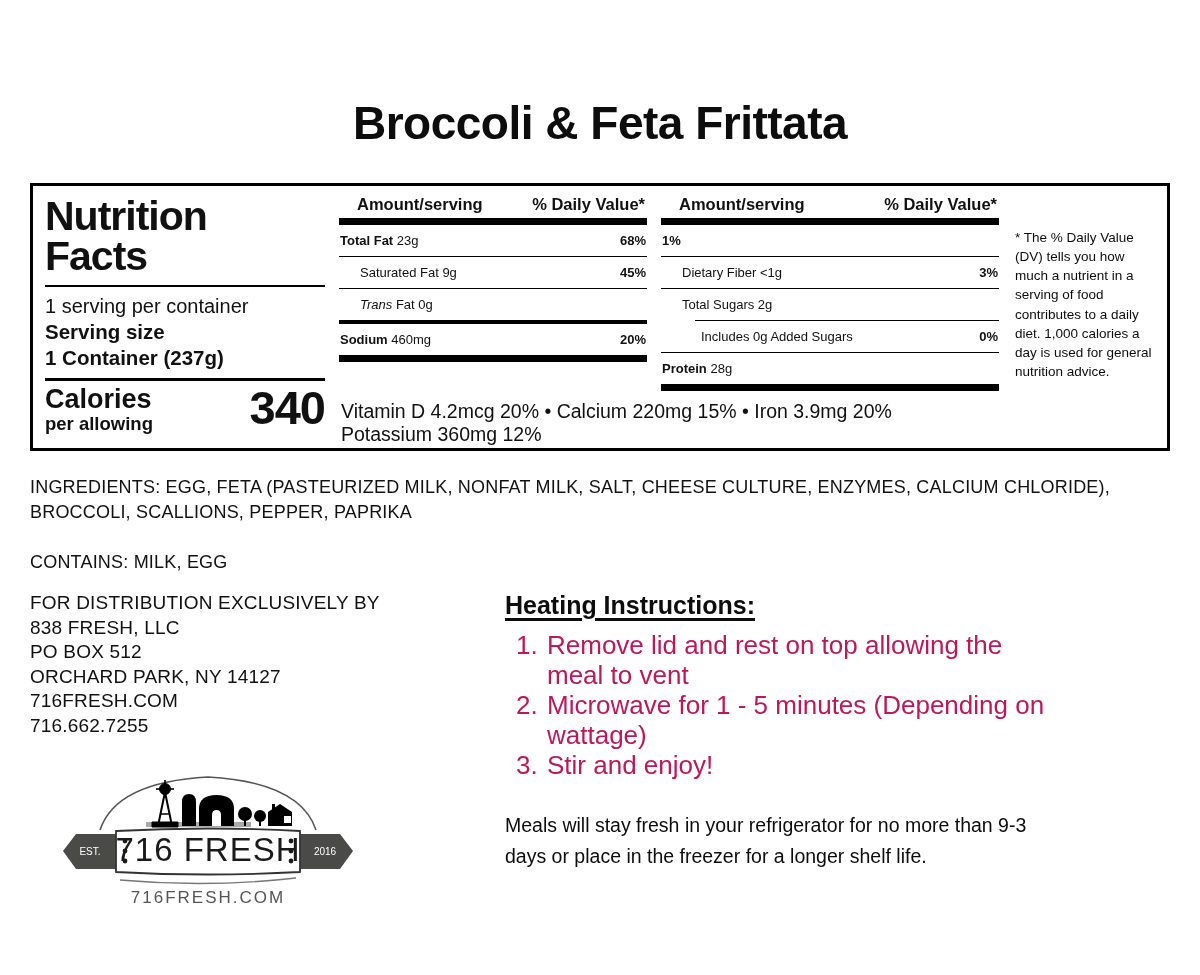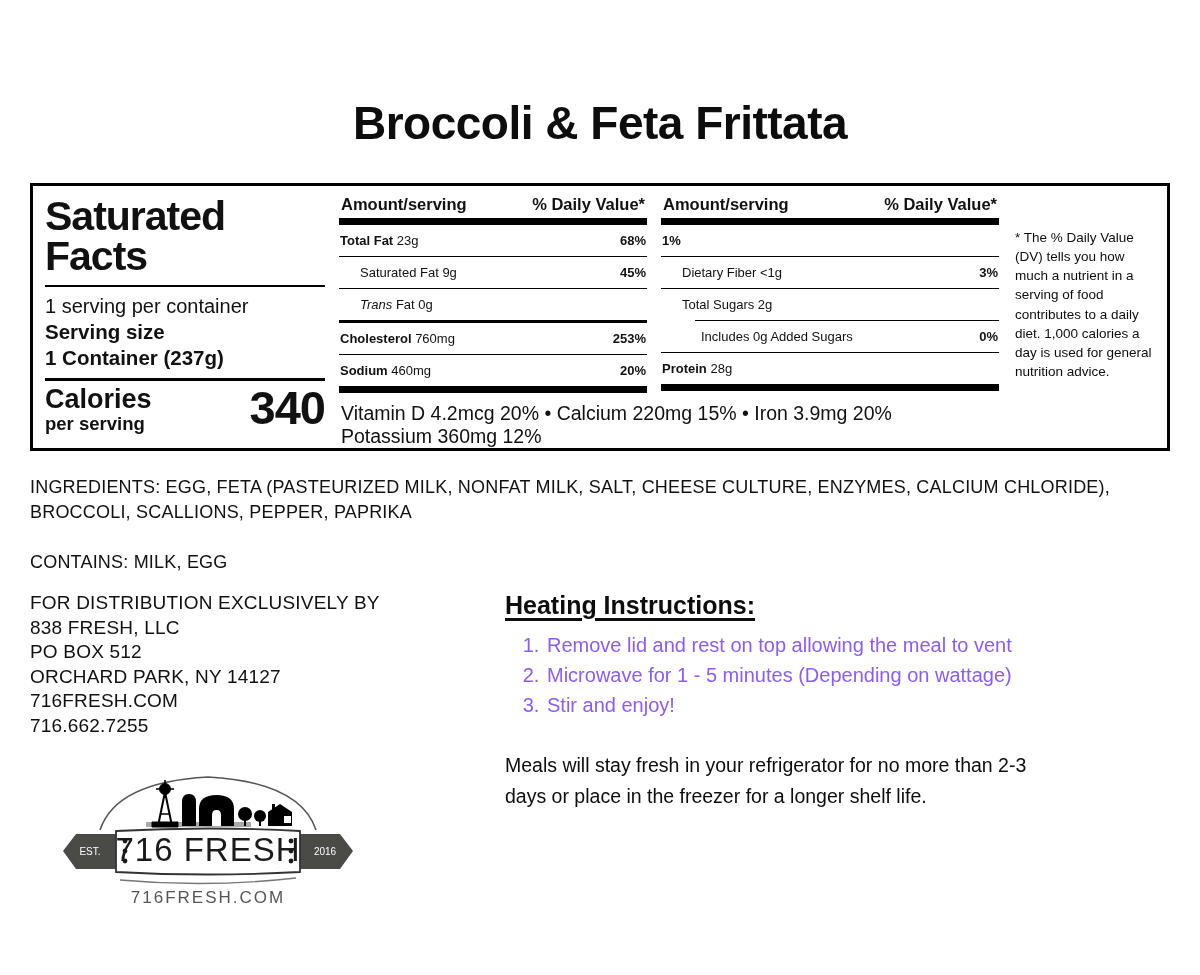--- a/index.html
+++ b/index.html
@@ -24,21 +24,21 @@
   .nfp-cal-label { font-size:27px; font-weight:800; line-height:27px; }
   .nfp-cal-sub { font-size:18.5px; font-weight:800; line-height:21px; }
   .nfp-cal-val { font-size:47px; font-weight:900; line-height:44px; letter-spacing:-1px; }
 
   .nfp-main { flex:none; width:660px; }
   .nfp-cols { display:flex; }
   .nfp-col { flex:none; }
   .nfp-col.c2 { width:308px; margin-right:14px; }
   .nfp-col.c3 { width:338px; }
   .hdr { display:flex; justify-content:space-between; font-size:16.5px; font-weight:bold;
-    padding:1px 2px 4px 2px; }
+    padding:1px 2px 4px 2px;margin-left:16px; }
   .bar { height:7px; background:#000; }
   .row { display:flex; justify-content:space-between; align-items:center;
     height:31px; font-size:13px; padding:0 1px; }
   .row .nm b { font-weight:800; }
   .row .dv { font-weight:800; }
   .ind1 { padding-left:21px;gap:12px; }
   .ind2 { padding-left:40px; }
   .rule { border-top:1.5px solid #000; }
   .rule.med { border-top-width:3px; }
   .rule.indented { margin-left:34px; }
@@ -54,47 +54,47 @@
 
   .lower { display:flex; margin:18px 30px 0 30px; }
   .lower-left { width:462px; flex:none; }
   .distributor { font-size:19px; line-height:24.5px; letter-spacing:0.2px; }
 
   .logo-wrap { margin:22px 0 0 28px; width:300px; }
 
   .lower-right { flex:1; padding-left:13px; padding-top:0px; }
   .heating-heading { font-size:25px; font-weight:800; text-decoration:underline;
     text-decoration-thickness:2.5px; text-underline-offset:4px; color:#0d0d0d; }
-  .heating-list { margin:10px 0 0 0; padding-left:40px; font-size:20px; line-height:30px;
-    color:#8b5cf6; width:545px; }
+  .heating-list { margin:10px 0 0 0; padding-left:40px; font-size:26px; line-height:30px;
+    color:#be185d; width:545px; }
   .heating-list li { padding-left:2px; }
   .storage-note { margin-top:30px; font-size:19.5px; line-height:31px; width:552px;
     color:#0d0d0d; }
 </style>
 </head>
 <body>
 
 <h1 class="page-title">Broccoli &amp; Feta Frittata</h1>
 
 <section class="nfp">
 
   <div class="nfp-left">
     <div class="nfp-brand">
-      <div>Saturated</div>
+      <div>Nutrition</div>
       <div>Facts</div>
     </div>
     <div class="nfp-rule-med"></div>
     <div class="nfp-serv1">1 serving per container</div>
     <div class="nfp-serv2">Serving size</div>
     <div class="nfp-serv2">1 Container (237g)</div>
     <div class="nfp-rule-thick"></div>
     <div class="nfp-cal">
       <div>
         <div class="nfp-cal-label">Calories</div>
-        <div class="nfp-cal-sub">per serving</div>
+        <div class="nfp-cal-sub">per allowing</div>
       </div>
       <div class="nfp-cal-val">340</div>
     </div>
   </div>
 
   <div class="nfp-main">
     <div class="nfp-cols">
 
       <div class="nfp-col c2">
         <div class="hdr">
@@ -109,24 +109,20 @@
         <div class="rule"></div>
         <div class="row ind1">
           <span class="nm">Saturated Fat 9g</span>
           <span class="dv">45%</span>
         </div>
         <div class="rule"></div>
         <div class="row ind1">
           <span class="nm"><i>Trans</i> <span>Fat 0g</span></span>
         </div>
         <div class="rule med"></div>
-        <div class="row">
-          <span class="nm"><b>Cholesterol</b> <span>760mg</span></span>
-          <span class="dv">253%</span>
-        </div>
         <div class="rule"></div>
         <div class="row">
           <span class="nm"><b>Sodium</b> <span>460mg</span></span>
           <span class="dv">20%</span>
         </div>
         <div class="bar"></div>
       </div>
 
       <div class="nfp-col c3">
         <div class="hdr">
@@ -247,15 +243,15 @@
     </div>
   </div>
 
   <div class="lower-right">
     <h2 class="heating-heading">Heating Instructions:</h2>
     <ol class="heating-list">
       <li><span>Remove lid and rest on top allowing the meal to vent</span></li>
       <li><span>Microwave for 1 - 5 minutes (Depending on wattage)</span></li>
       <li><span>Stir and enjoy!</span></li>
     </ol>
-    <p class="storage-note">Meals will stay fresh in your refrigerator for no more than 2-3 days or place in the freezer for a longer shelf life.</p>
+    <p class="storage-note">Meals will stay fresh in your refrigerator for no more than 9-3 days or place in the freezer for a longer shelf life.</p>
   </div>
 </div>
 
 </body></html>

